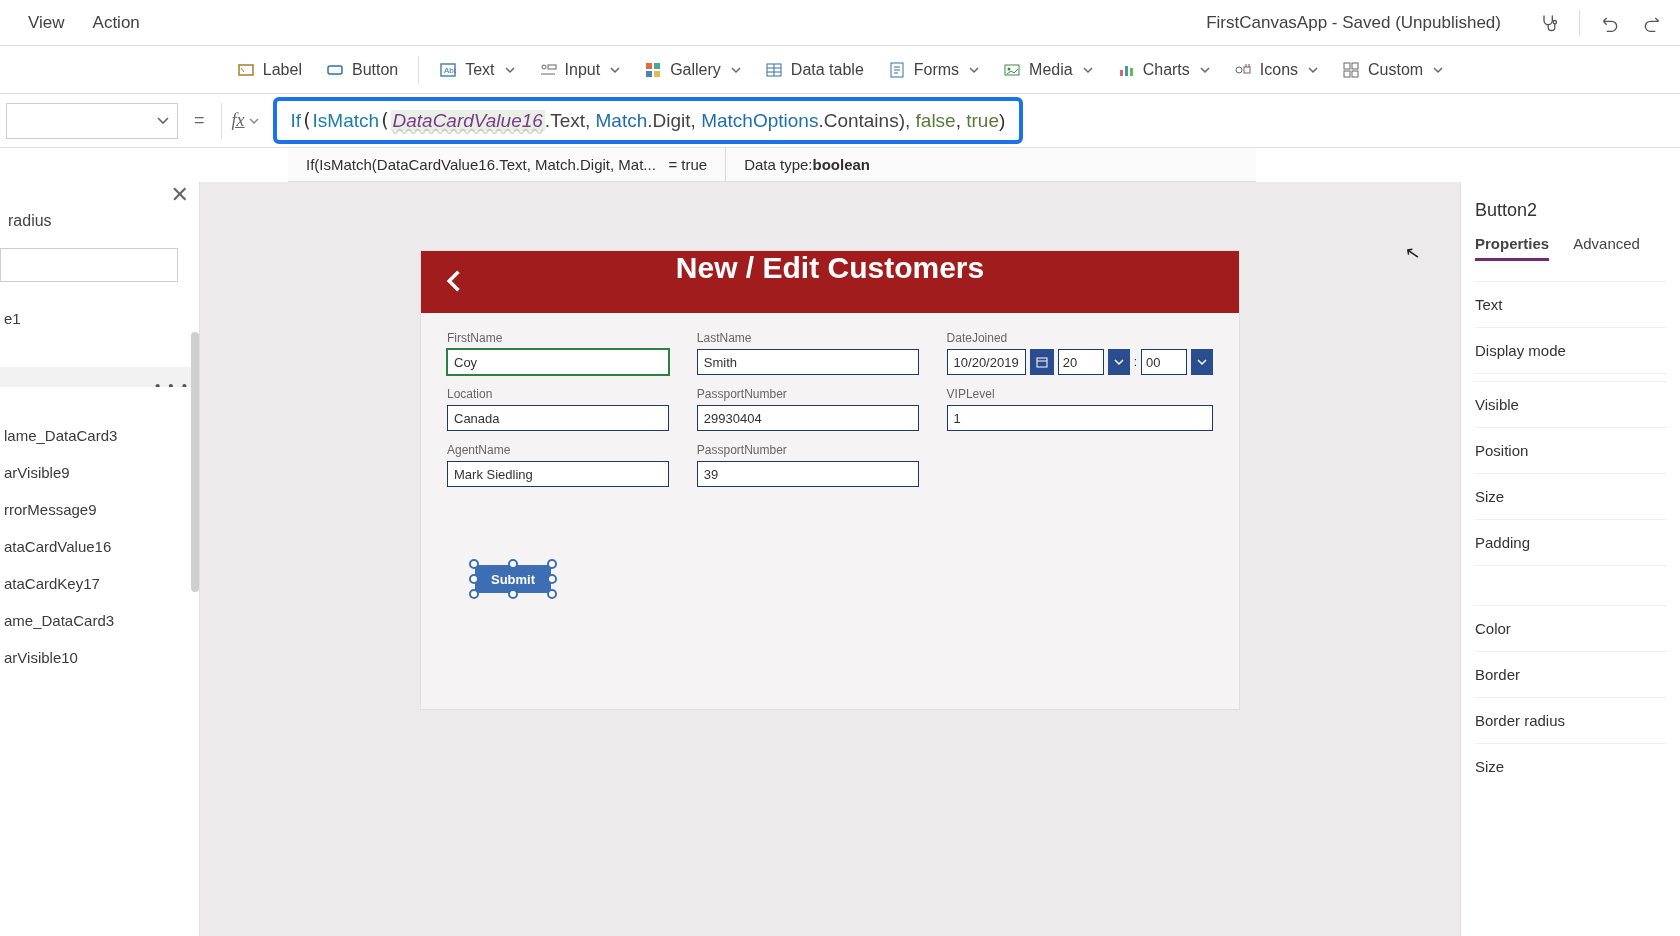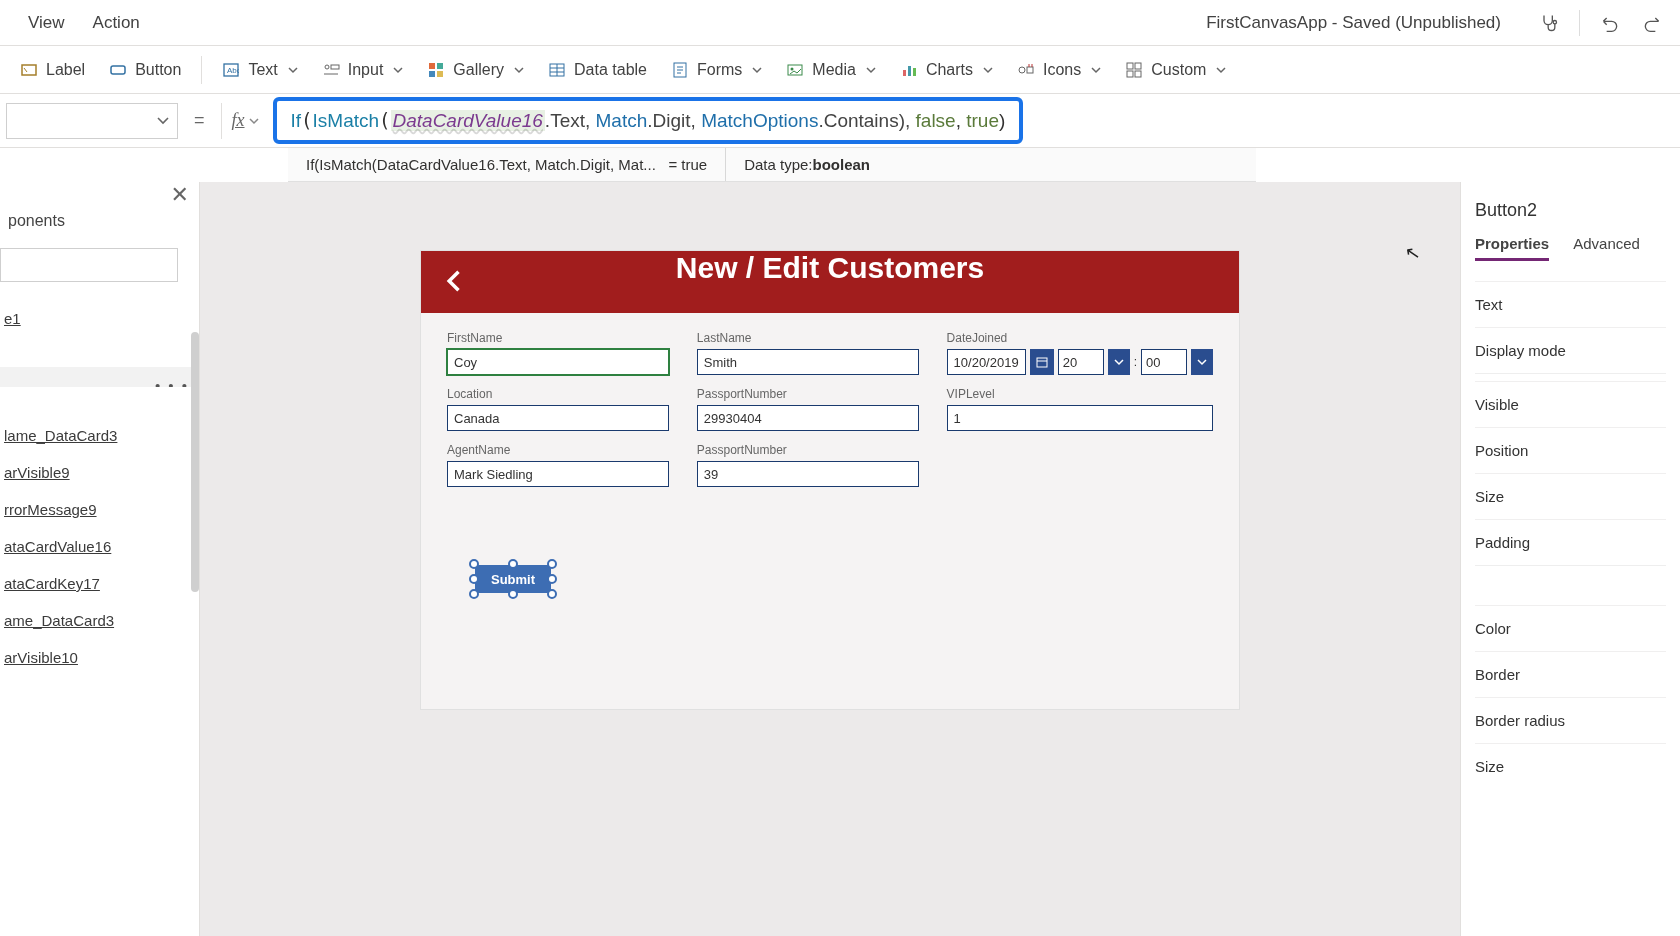--- a/index.html
+++ b/index.html
@@ -7,21 +7,21 @@
 
   
   .menubar { height: 46px; display: flex; align-items: center; padding: 0 16px; border-bottom: 1px solid #e1dfdd; justify-content: space-between;}
   .menubar-left { display: flex; gap: 28px; align-items: center; padding-left:12px;}
   .menubar-item { font-size: 17px; color: #424242; cursor: pointer; }
   .menubar-right { display: flex; align-items: center; gap: 18px; color:#424242; }
   .app-title { font-size: 17px; color:#424242; margin-right:18px;}
   .topicon { width: 24px; height: 24px; display: inline-flex; align-items:center; justify-content:center; cursor: pointer; }
 
   
-  .ribbon { height: 48px; display: flex; align-items: center; border-bottom: 1px solid #e1dfdd; padding: 0 8px; gap: 0; }
+  .ribbon { height: 48px; display: flex; align-items: center; border-bottom: 1px solid #e1dfdd; padding: 0 8px; gap: 0; justify-content: center; }
   .ribbon-btn { display: flex; align-items: center; gap: 8px; font-size: 16px; color:#424242; padding: 4px 12px; cursor: pointer; }
   .ribbon-icon { width: 18px; height: 18px; display:inline-flex; align-items:center; justify-content:center;}
   .divider { width:1px; height:28px; background:#e1dfdd; margin: 0 8px;}
   .chev { margin-left:2px; }
 
   
   .formula-row { height: 54px; display:flex; align-items:center; border-bottom:1px solid #e1dfdd; }
   .prop-selector { width: 172px; height: 36px; border: 1px solid #cfcfcf; margin-left:6px; display:flex; align-items:center; justify-content:flex-end; padding:0 8px; color:#666; cursor:pointer;}
   .equals { padding: 0 16px; font-size:18px; color:#666; }
   .fx-box { display:flex; align-items:center; padding: 0 10px; height:36px; border-left:1px solid #e1dfdd; color:#666; cursor:pointer;}
@@ -39,21 +39,21 @@
   .formula-result .seg:last-child{ border-right:none;}
 
   
   .main { display:flex; height: calc(936px - 46px - 48px - 54px - 34px); }
 
   .left-pane { width: 200px; border-right:1px solid #e1dfdd; position:relative; background:#fff;}
   .left-pane .close-btn { position:absolute; right:10px; top:0px; font-size:22px; color:#666; cursor:pointer;}
   .left-tab { padding: 30px 8px 12px 8px; font-size:16px; color:#444;}
   .search-box { margin: 6px 8px 18px 0; height:34px; border:1px solid #cfcfcf; width:178px; }
   .tree { font-size:15px; color:#3b3b3b; }
-  .tree-item { padding: 10px 12px 10px 4px; overflow:hidden; white-space:nowrap;text-decoration:underline; }
+  .tree-item { padding: 10px 12px 10px 4px; overflow:hidden; white-space:nowrap; }
   .tree-item.selected { background:#f2f2f2; position:relative;}
   .tree-item .dots { position:absolute; right:10px; top:10px; letter-spacing:2px; color:#555; cursor:pointer;}
   .tree-gap { height:30px; }
   .scroll-thumb { position:absolute; right:0; top:150px; width:8px; height:260px; background:#cfcfcf; border-radius:4px;}
 
   .canvas-area { flex:1; background:#eceaea; display:flex; justify-content:center; align-items:flex-start; position:relative;}
   .canvas-frame { width:820px; height:460px; background:#f5f3f3; margin-top:68px; border:1px solid #e0e0e0;}
   .canvas-header { height:62px; background:#a11d1d; color:#fff; display:flex; position:relative;}
   .canvas-back { position:absolute; left:20px; top:16px; cursor:pointer;}
   .canvas-title { flex:1; text-align:center; font-size:30px; font-weight:700;}
@@ -274,21 +274,21 @@
   <div class="seg">
       <span>Data type: </span>
       <b>boolean</b>
     </div>
 </div>
 
 <div class="main">
 
   <div class="left-pane">
     <span class="close-btn">✕</span>
-    <div class="left-tab">ponents</div>
+    <div class="left-tab">radius</div>
     <input class="search-box" style="">
     <div class="tree">
       <div class="tree-item">e1</div>
       <div class="tree-gap"></div>
       <div class="tree-item selected">
         <span class="dots">• • •</span>
       </div>
       <div class="tree-gap"></div>
       <div class="tree-item">lame_DataCard3</div>
       <div class="tree-item">arVisible9</div>

